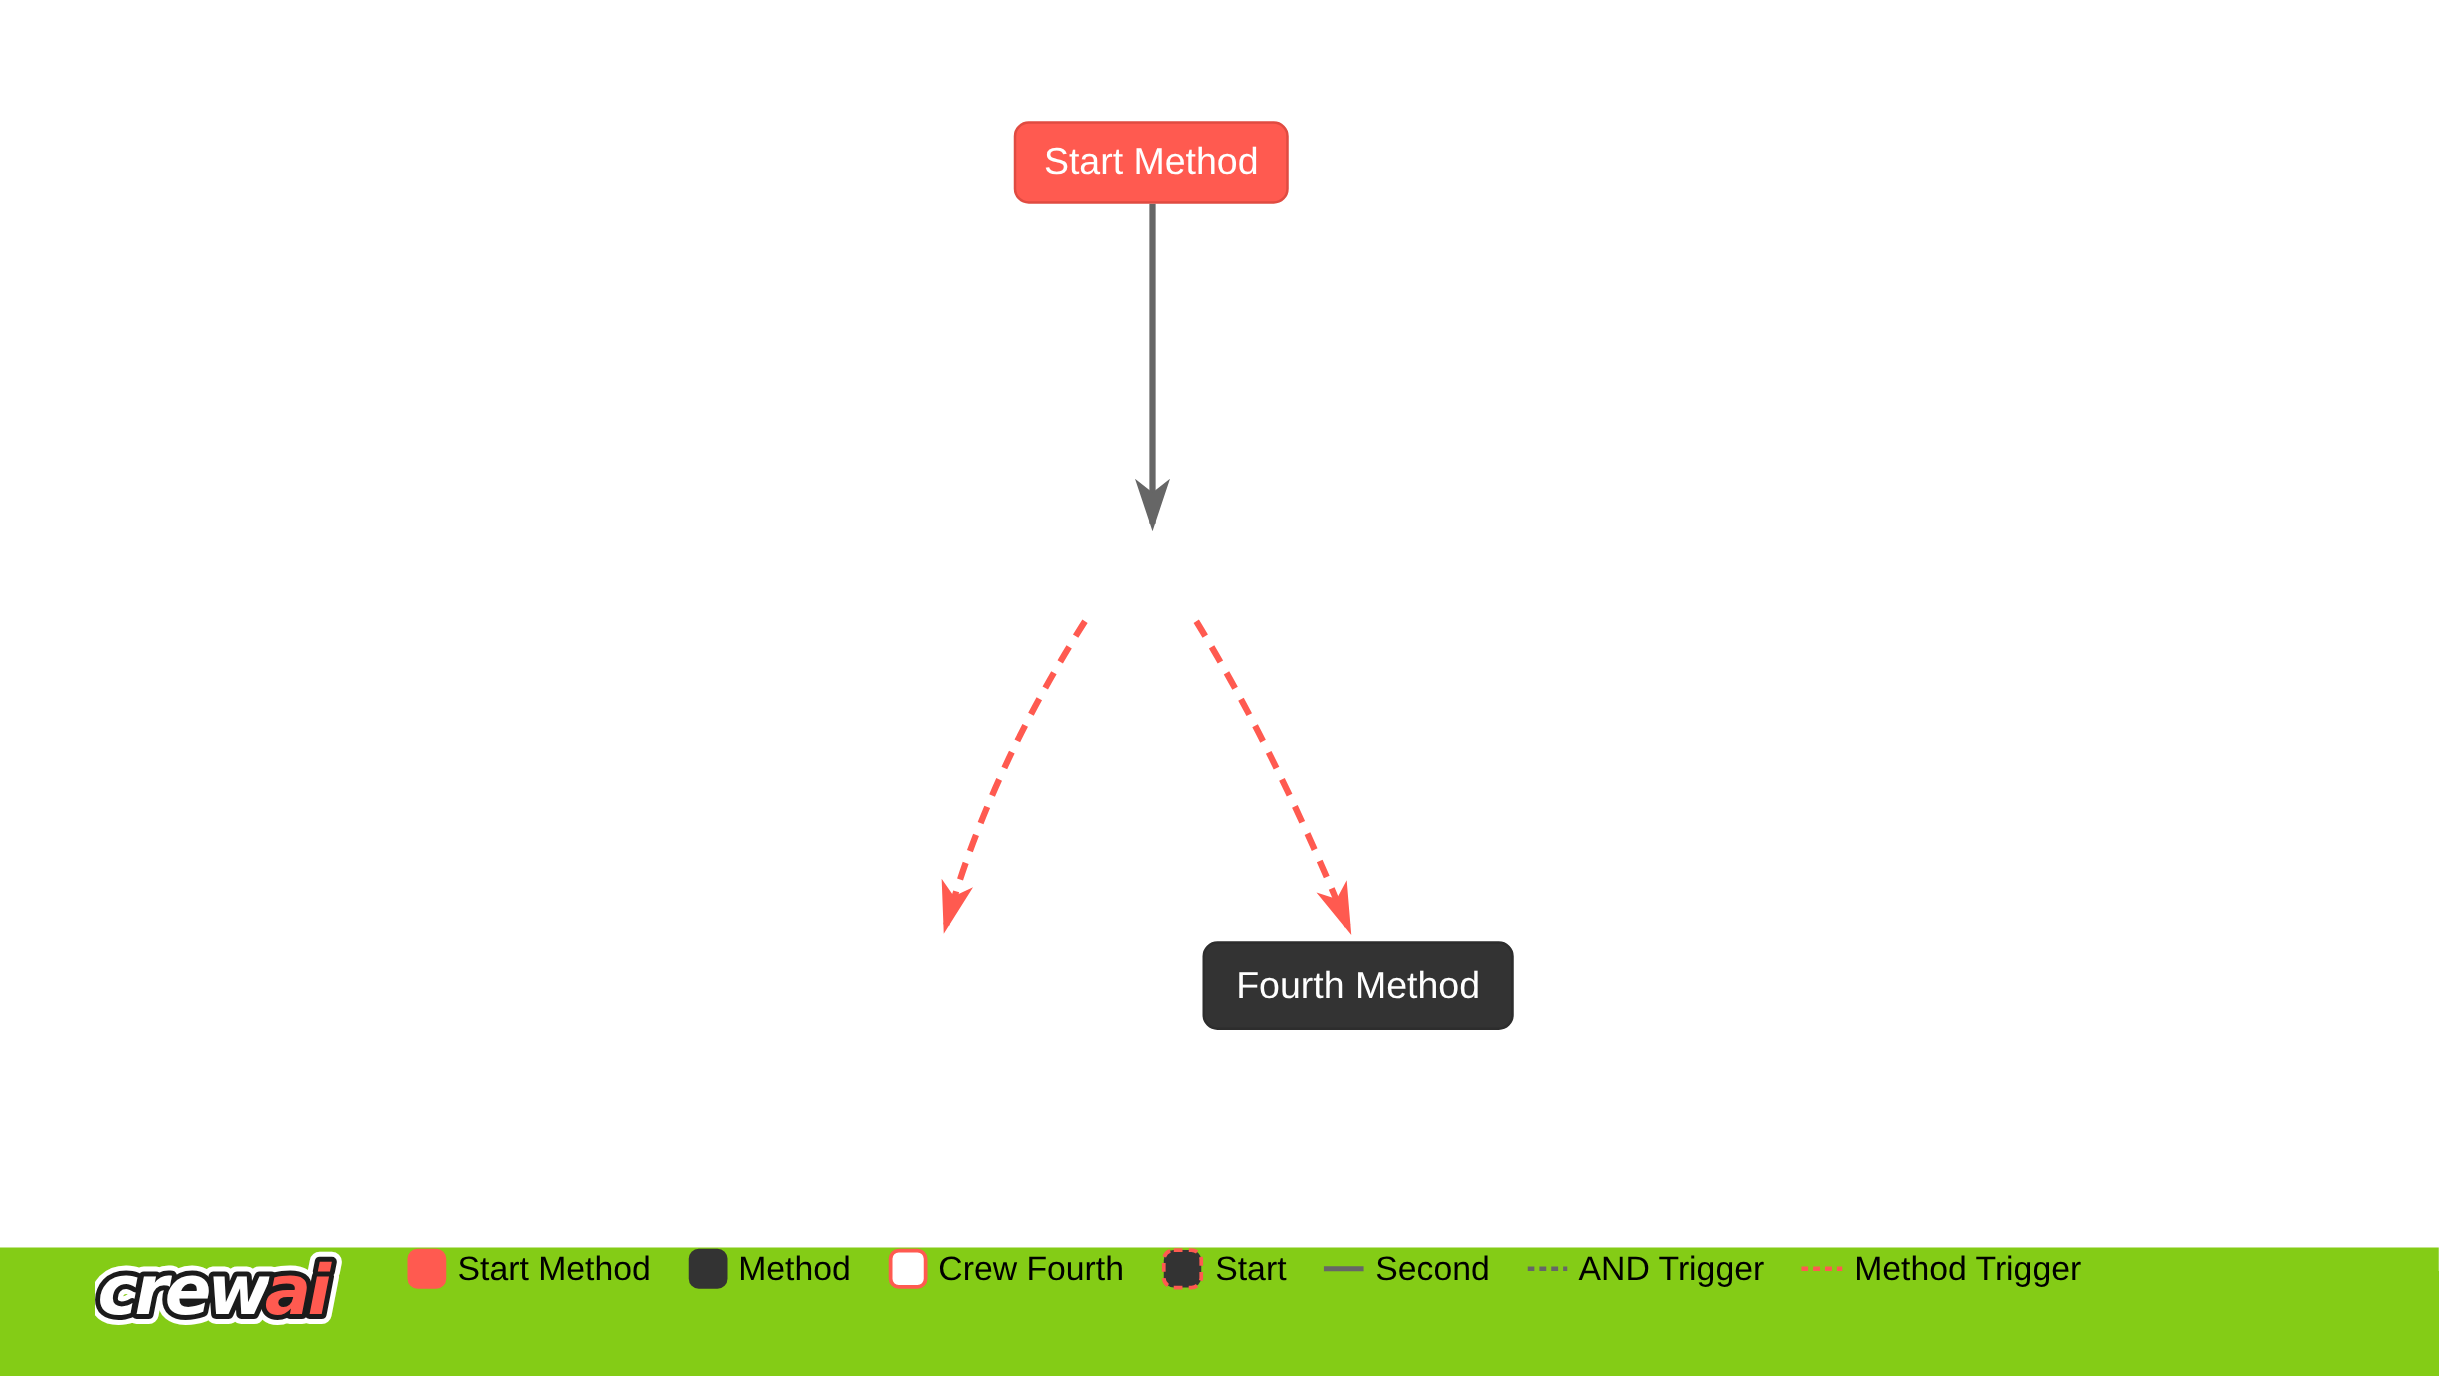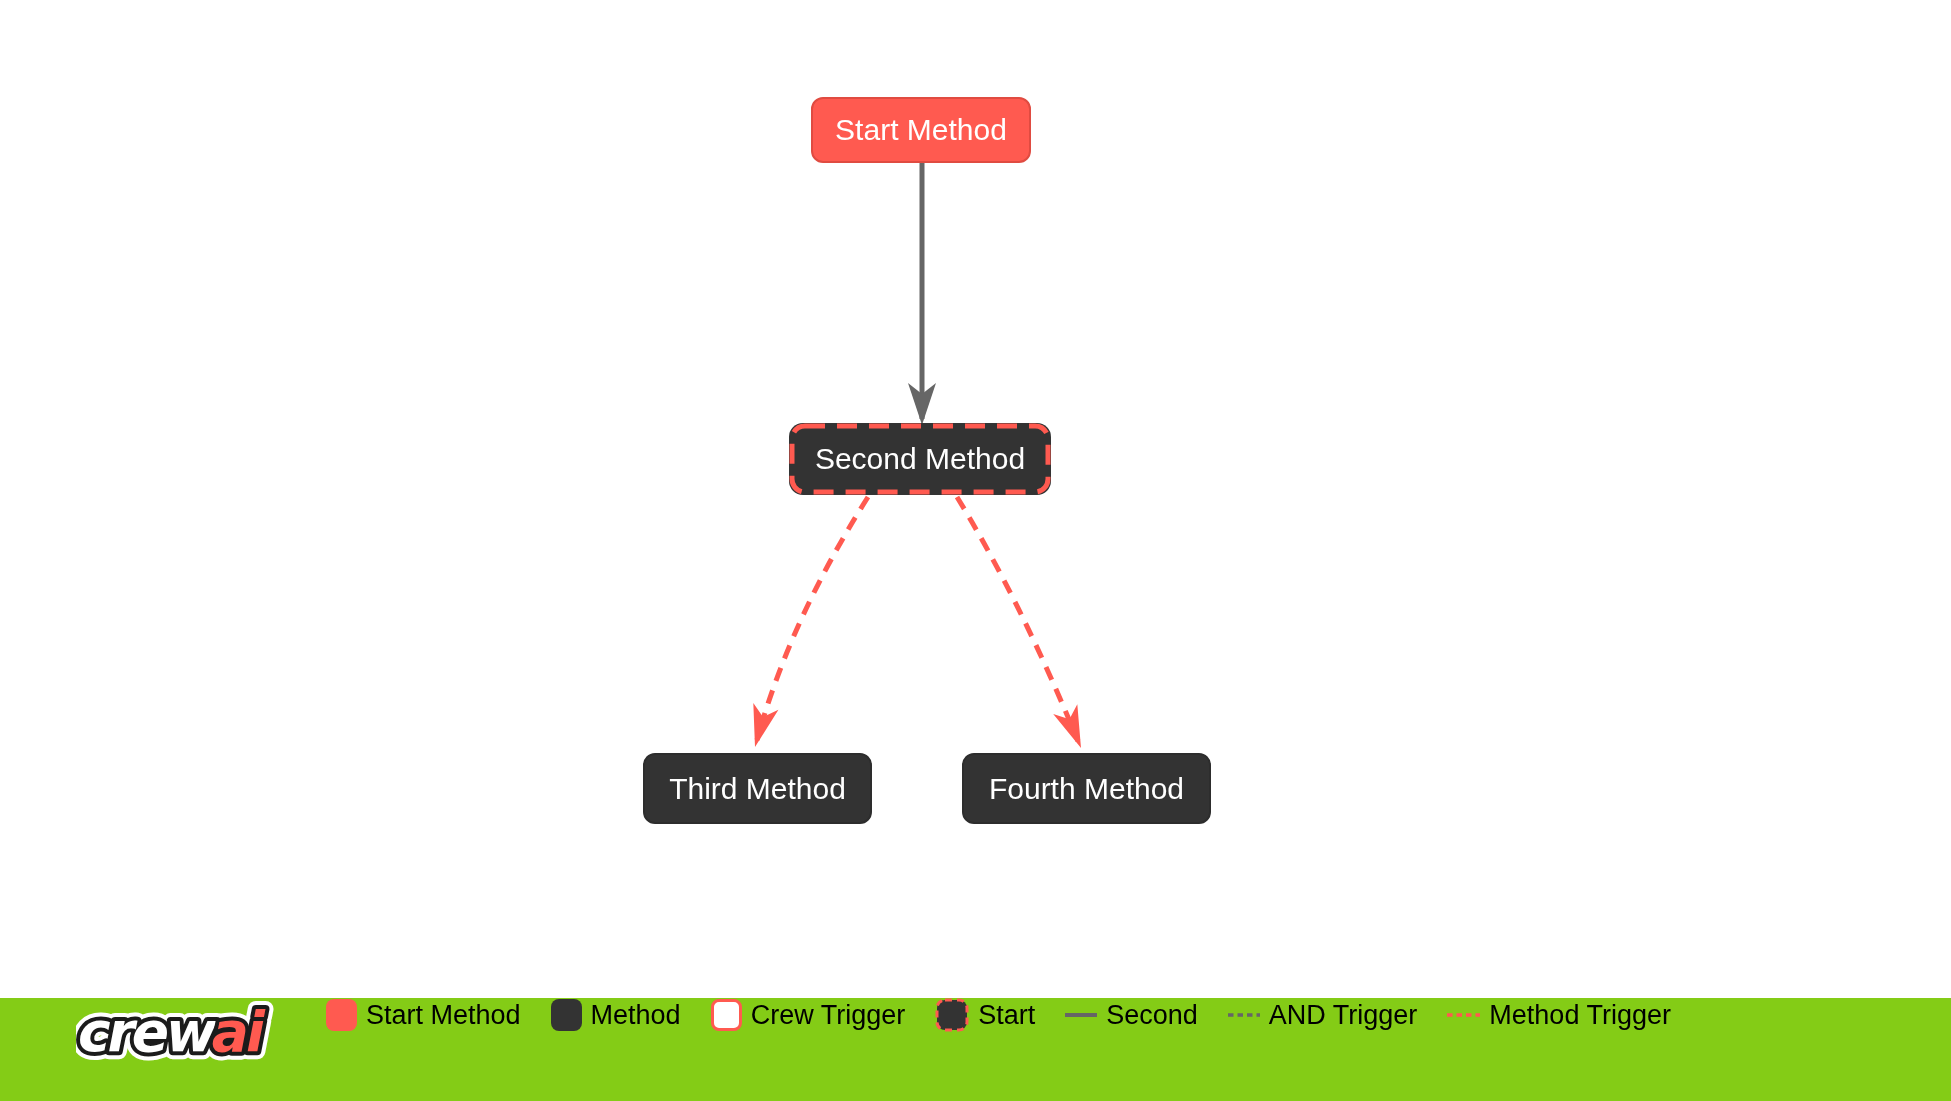--- a/index.html
+++ b/index.html
@@ -109,30 +109,21 @@
     <g>
       <path class="edge-line red" d="M 957 497 Q 1020 600 1078 741"></path>
       <path class="arrowhead red" d="M0 0 L-13 -42 L0 -31 L13 -42 Z" transform="translate(1081,748) rotate(-22)"></path>
     </g>
   </svg>
 
   <div class="node start" style="left:811px; top:97px; width:220px; height:66px;">
     <span class="node-label">Start Method</span>
   </div>
 
-  <div class="node router" style="left:789px; top:423px; width:262px; height:72px;">
-    <svg class="router-border" width="262" height="72" viewBox="0 0 262 72">
-      <rect x="3" y="3" width="256" height="66" rx="13"></rect>
-    </svg>
-    <span class="node-label">Second Method</span>
-  </div>
 
-  <div class="node method" style="left:643px; top:753px; width:229px; height:71px;">
-    <span class="node-label">Third Method</span>
-  </div>
 
   <div class="node method" style="left:962px; top:753px; width:249px; height:71px;">
     <span class="node-label">Fourth Method</span>
   </div>
 
 </div>
 
 <div class="legend-bar">
 
   <svg class="logo" width="220" height="70" viewBox="0 0 220 70">
@@ -149,21 +140,21 @@
       <span>Start Method</span>
     </div>
 
     <div class="legend-item">
       <span class="swatch-box method"></span>
       <span>Method</span>
     </div>
 
     <div class="legend-item">
       <span class="swatch-box crew"></span>
-      <span>Crew Trigger</span>
+      <span>Crew Fourth</span>
     </div>
 
     <div class="legend-item">
       <svg class="swatch-svg" width="34" height="34" viewBox="0 0 34 34">
         <rect x="2" y="2" width="30" height="30" rx="8" fill="#333333" stroke="#FF5A50" stroke-width="3" stroke-dasharray="7 5"></rect>
       </svg>
       <span>Start</span>
     </div>
 
     <div class="legend-item">

